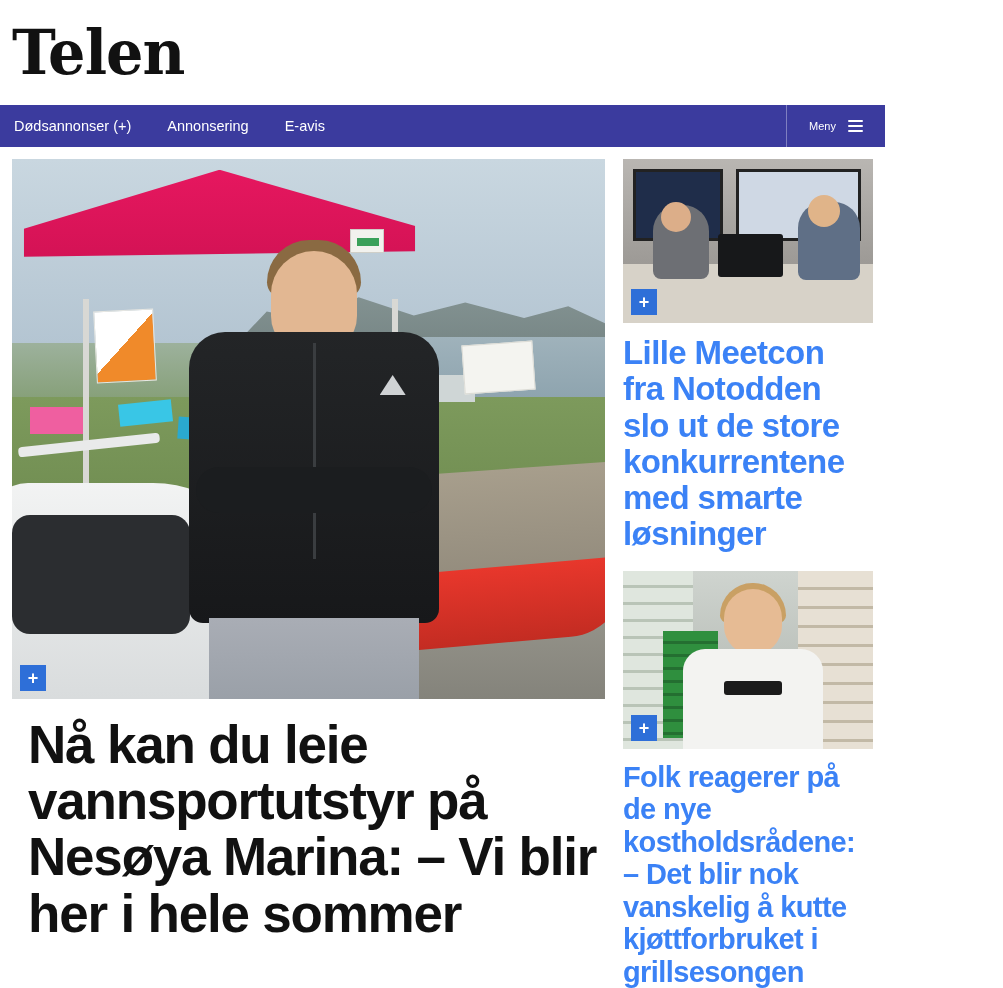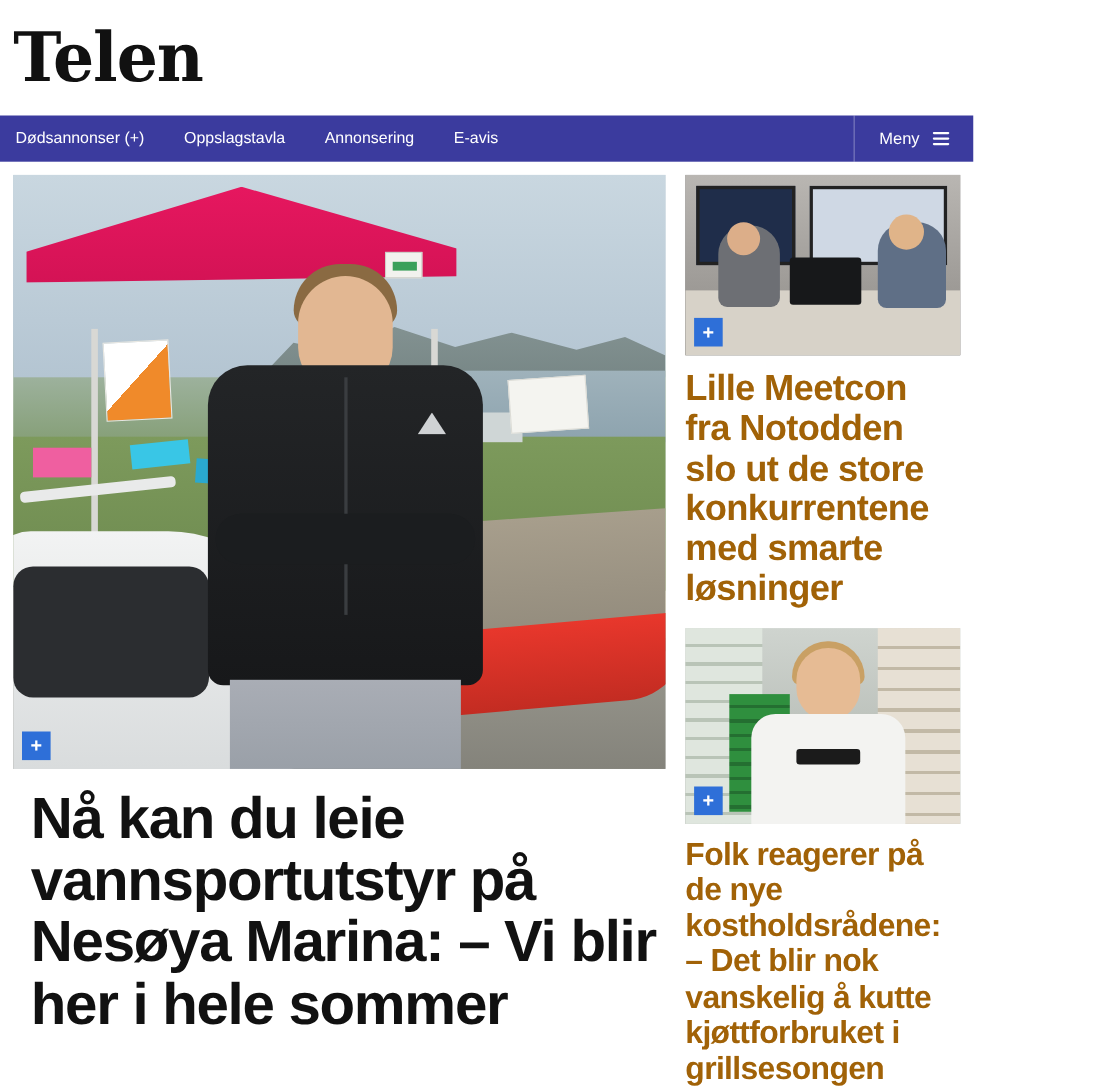--- a/index.html
+++ b/index.html
@@ -65,21 +65,21 @@
   }
   .nav-item:first-child { padding-left: 2px; }
   .nav-right {
     display: flex;
     align-items: center;
     border-left: 1px solid rgba(255,255,255,0.35);
     padding: 0 22px;
     gap: 12px;
     cursor: pointer;
   }
-  .nav-right .menu-label { font-size: 15px; }
+  .nav-right .menu-label { font-size: 11px; }
   .hamburger {
     display: inline-flex;
     flex-direction: column;
     justify-content: center;
     gap: 3px;
     width: 15px;
   }
   .hamburger span {
     display: block;
     height: 2px;
@@ -135,21 +135,21 @@
     color: #111111;
     margin: 18px 0 0 16px;
     word-break: normal;
   }
   .headline-side {
     font-family: "Liberation Sans", sans-serif;
     font-weight: bold;
     font-size: 33px;
     line-height: 1.1;
     letter-spacing: -0.6px;
-    color: #a16207;
+    color: #3b82f6;
     margin: 12px 0 0 0;
   }
   .headline-side2 {
     font-size: 29px;
     line-height: 1.12;
     margin-top: 12px;
   }
   .side-block + .side-block { margin-top: 18px; }
 
   
@@ -374,21 +374,20 @@
 
 <div id="page">
 
   <header class="masthead">
     <div class="logo">Telen</div>
   </header>
 
   <nav class="navbar">
     <div class="nav-items">
       <div class="nav-item">Dødsannonser (+)</div>
-      <div class="nav-item">Oppslagstavla</div>
       <div class="nav-item">Annonsering</div>
       <div class="nav-item">E-avis</div>
     </div>
     <div class="nav-right">
       <span class="menu-label">Meny</span>
       <span class="hamburger">
         <span></span>
           <span></span>
           <span></span>
       </span>

